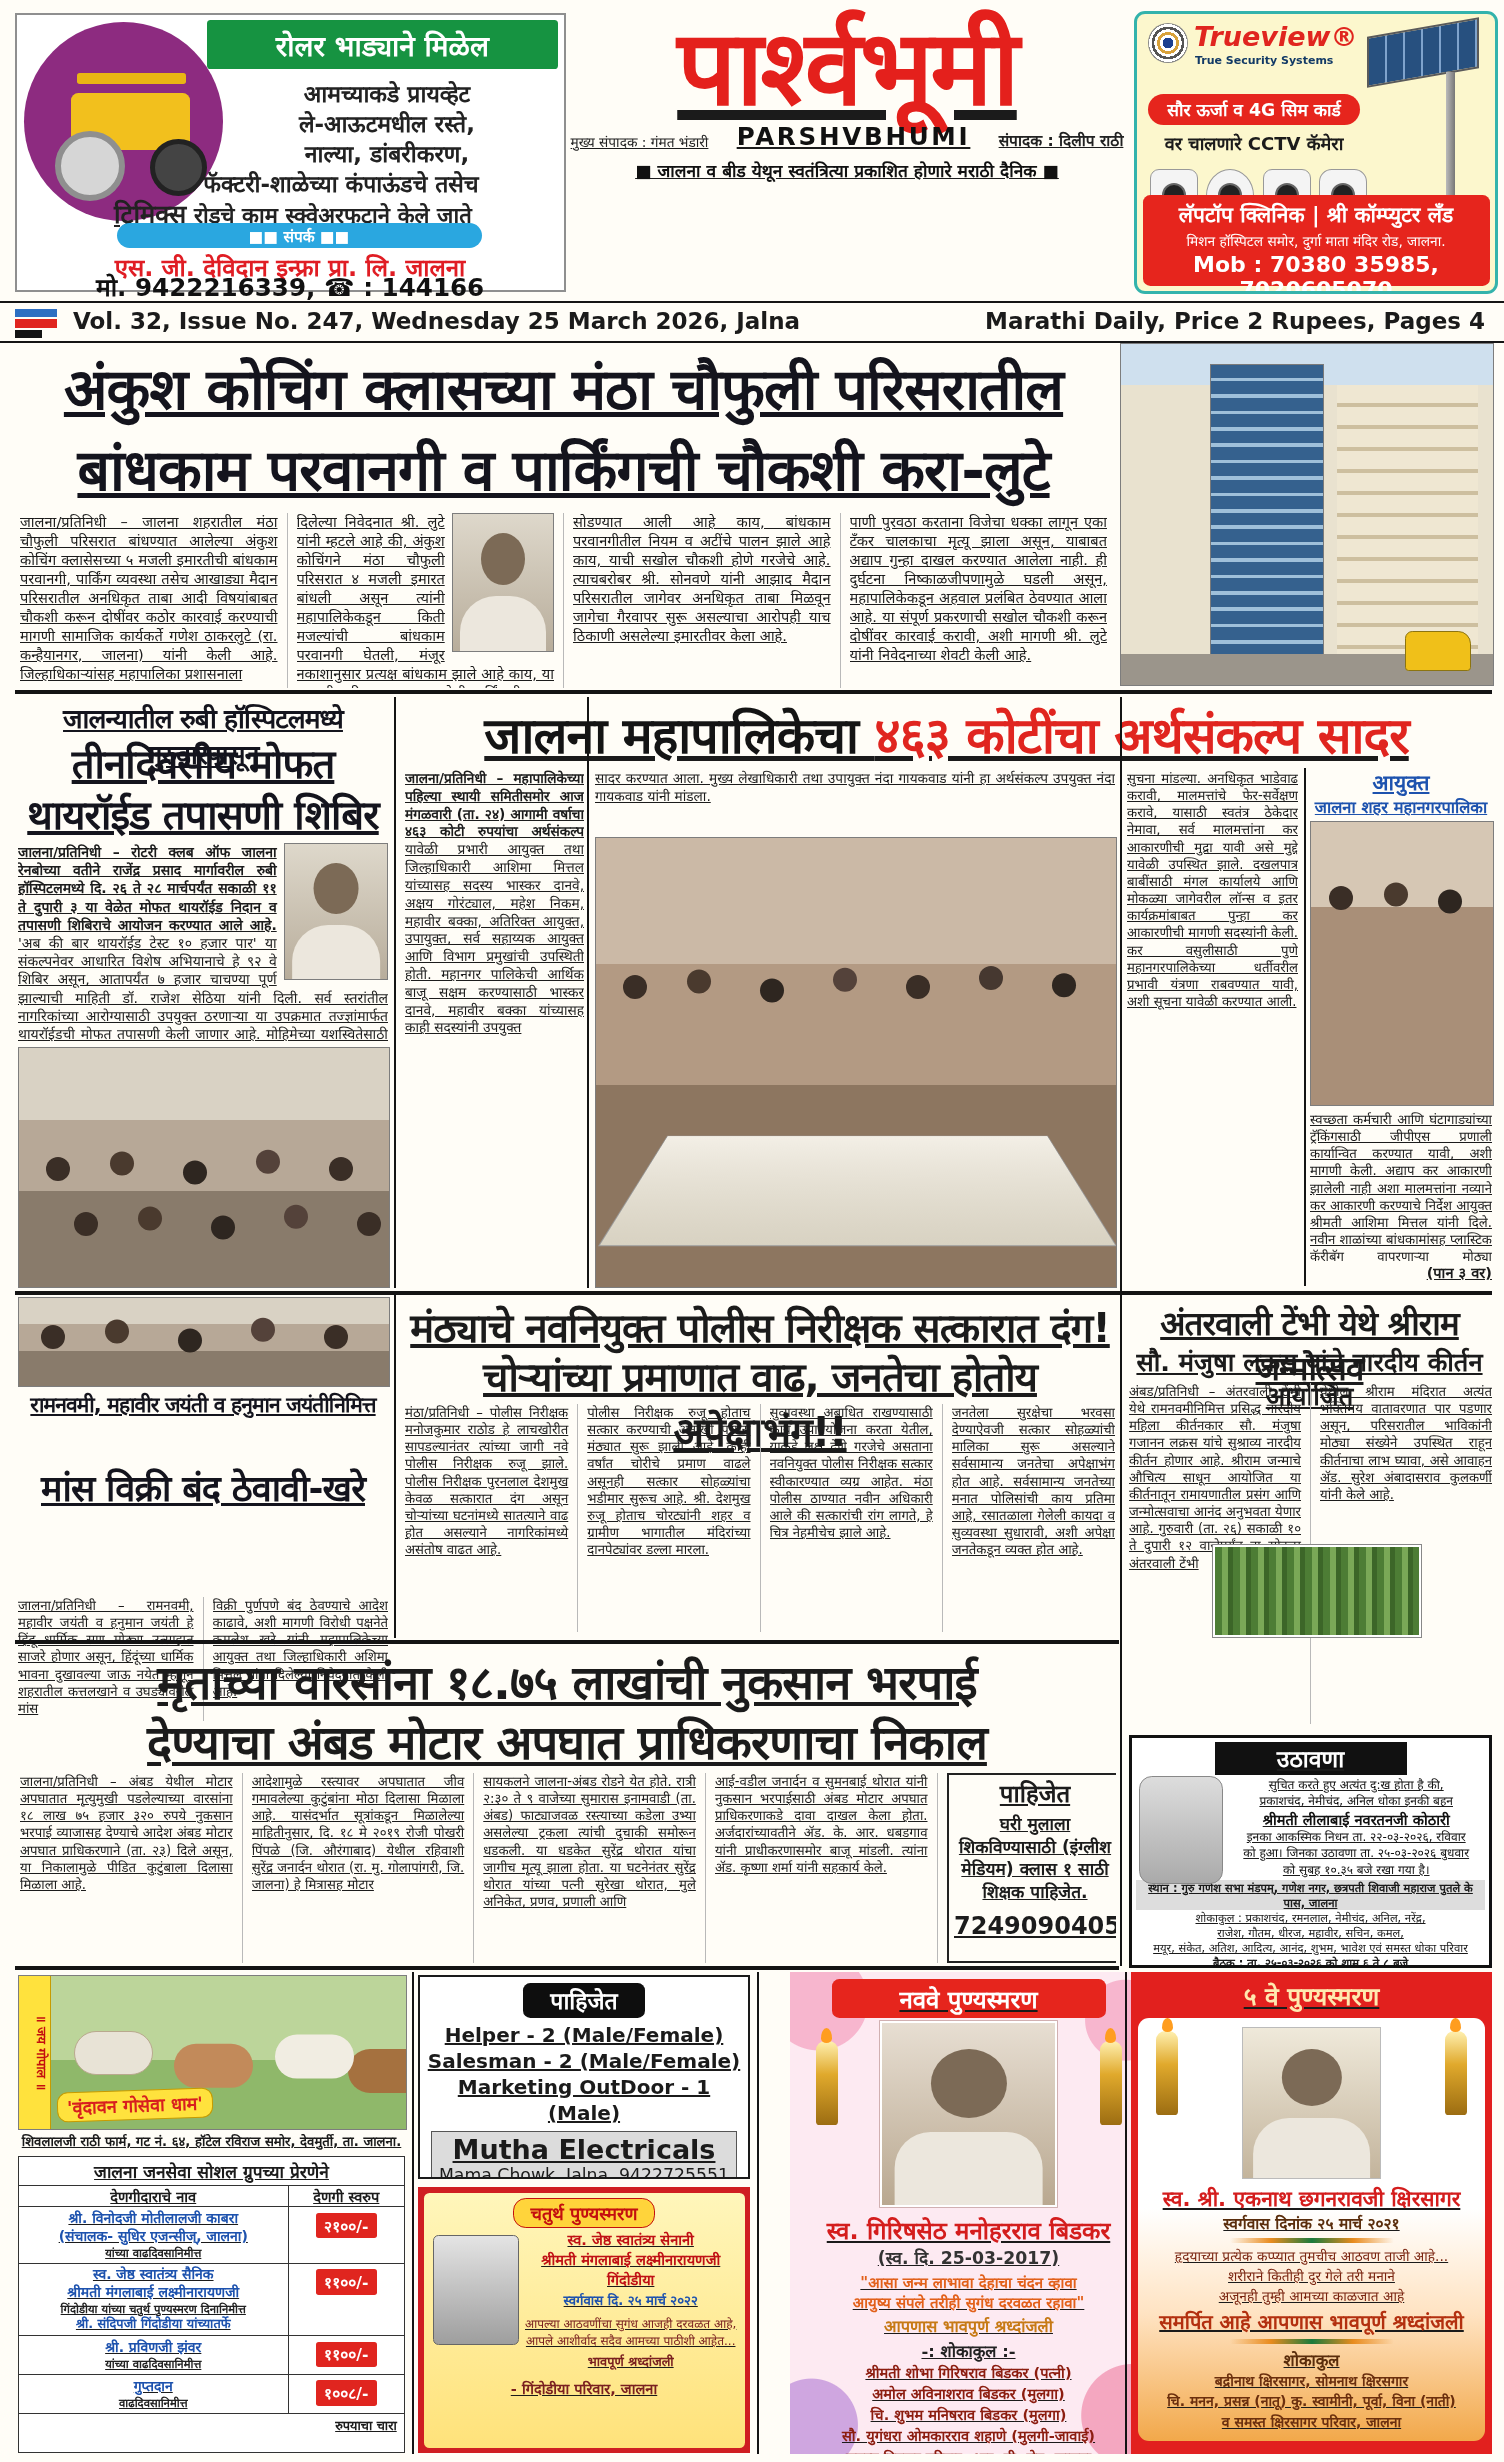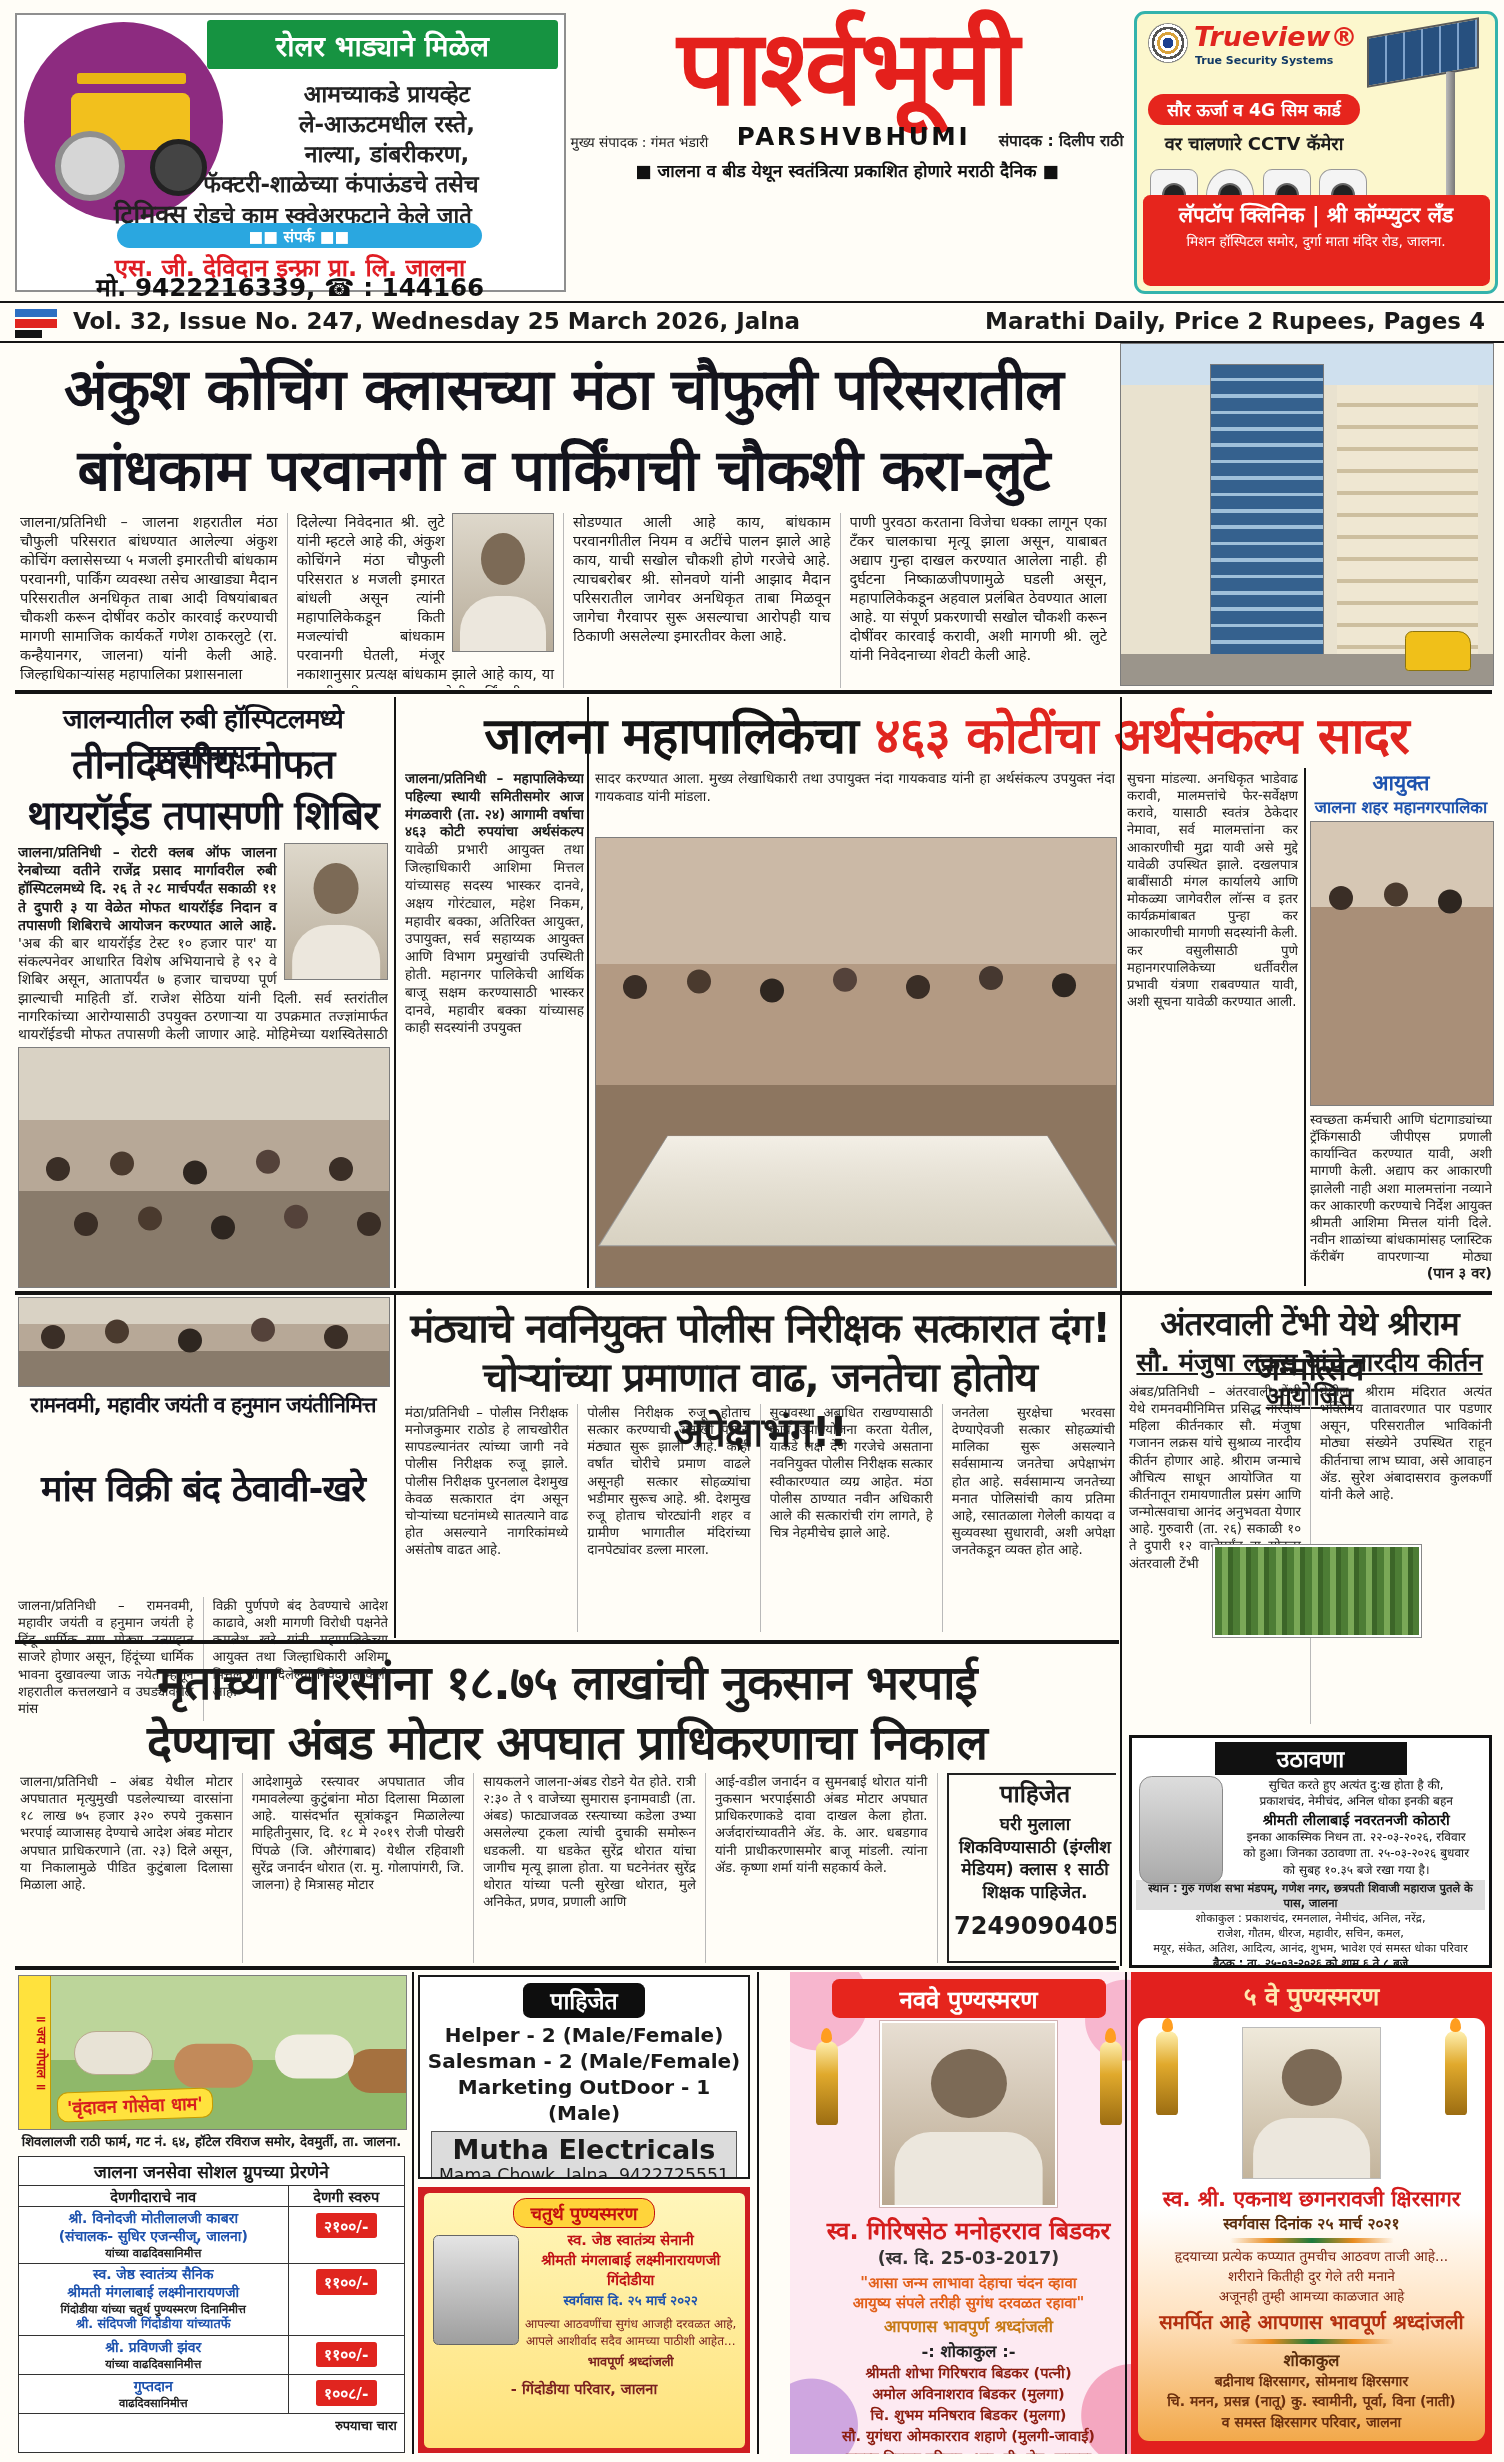--- a/index.html
+++ b/index.html
@@ -1,17 +1,17 @@
 <!DOCTYPE html>
 <html style="font-size:14.6px"><head>
 <meta charset="utf-8">
 <style>
   html,body{margin:0;padding:0;background:#e9e9e9;font-family:"DejaVu Sans","Liberation Sans",sans-serif;}
   .page{position:relative;width:1505px;height:2462px;background:#fffdf7;margin:0 auto;overflow:hidden;color:#1b1b1b;}
-  .abs{position:absolute;}
+  .abs{position:absolute;text-decoration:underline;}
   .ctr{text-align:center;}
   .b{font-weight:bold;}
   .rule-h{position:absolute;background:#141414;height:3.6px;}
   .rule-v{position:absolute;background:#141414;width:1.8px;}
   .body-txt{font-size:14.6px;line-height:1.3;text-align:justify;color:#1c1c1c;overflow:hidden;}
   .cols{display:flex;}
   .cols > div{flex:1;border-right:0.9px solid #b9b9b9;padding-right:9px;margin-right:9px;overflow:hidden;}
   .cols > div:last-child{border-right:none;padding-right:0;margin-right:0;}
   .photo{position:absolute;border:0.9px solid #7d7d7d;overflow:hidden;}
   .headline{font-weight:800;color:#14141d;letter-spacing:-0.9px;}
@@ -192,20 +192,21 @@
       </div>
     <div class="cam" style="left:126px;">
         <div class="lens"></div>
       </div>
     <div class="cam" style="left:182px;border-radius:12.8px 12.8px 50% 50%;">
         <div class="lens"></div>
       </div>
     <div class="tv-foot">
       <div class="tv-shop">लॅपटॉप क्लिनिक  |  श्री कॉम्प्युटर लँड</div>
       <div class="tv-addr">मिशन हॉस्पिटल समोर, दुर्गा माता मंदिर रोड, जालना.</div>
+      <div class="tv-mob">Mob : 70380 35985, 7020605070</div>
     </div>
   </div>
 
   <div class="abs dateline">
     <div class="stripe" style="left:14.6px;top:5.5px;background:#2d6fc2;"></div>
     <div class="stripe" style="left:14.6px;top:16.4px;background:#e0251f;"></div>
     <div class="stripe" style="left:14.6px;top:27px;background:#141414;width:27px;"></div>
     <div class="dl-left">Vol. 32, Issue No. 247, Wednesday 25 March 2026, Jalna</div>
     <div class="dl-right">Marathi Daily, Price 2 Rupees, Pages 4</div>
   </div>

